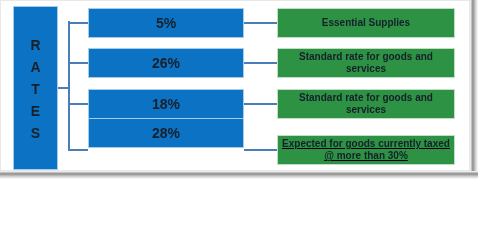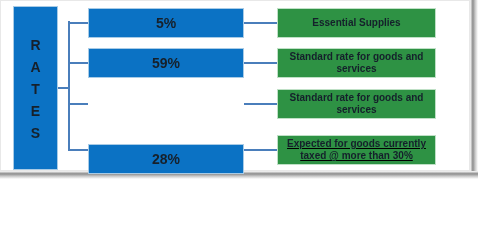--- a/index.html
+++ b/index.html
@@ -106,21 +106,21 @@
     color: #17202a;
     font-size: 14px;
     font-weight: bold;
     font-family: "Liberation Sans", sans-serif;
   }
 
   
   .desc-box {
     position: absolute;
     left: 277px;
-    width: 159px;
+    width: 178px;
     height: 30px;
     background: #2E9244;
     border: 1px solid #bfe0c6;
     box-sizing: border-box;
     display: flex;
     align-items: center;
     justify-content: center;
     text-align: center;
     padding: 0 4px;
   }
@@ -176,33 +176,36 @@
 
   <div class="rate-box" style="top:8px;">
     <span class="rate-text">5%</span>
   </div>
   <div class="link-line" style="top:22px;"></div>
   <div class="desc-box" style="top:8px;">
     <span class="desc-text">Essential Supplies</span>
   </div>
 
   <div class="rate-box" style="top:48px;">
-    <span class="rate-text">59%</span>
+    <span class="rate-text">26%</span>
   </div>
   <div class="link-line" style="top:62px;"></div>
   <div class="desc-box" style="top:48px;">
     <span class="desc-text">Standard rate for goods and services</span>
   </div>
 
+  <div class="rate-box" style="top:89px;">
+    <span class="rate-text">18%</span>
+  </div>
   <div class="link-line" style="top:103px;"></div>
   <div class="desc-box" style="top:89px;">
     <span class="desc-text">Standard rate for goods and services</span>
   </div>
 
-  <div class="rate-box" style="top:144px;">
+  <div class="rate-box" style="top:118px;">
     <span class="rate-text">28%</span>
   </div>
   <div class="link-line" style="top:149px;"></div>
   <div class="desc-box" style="top:135px;text-decoration:underline;">
     <span class="desc-text">Expected for goods currently taxed @ more than 30%</span>
   </div>
 
 </div>
 
 </body></html>

